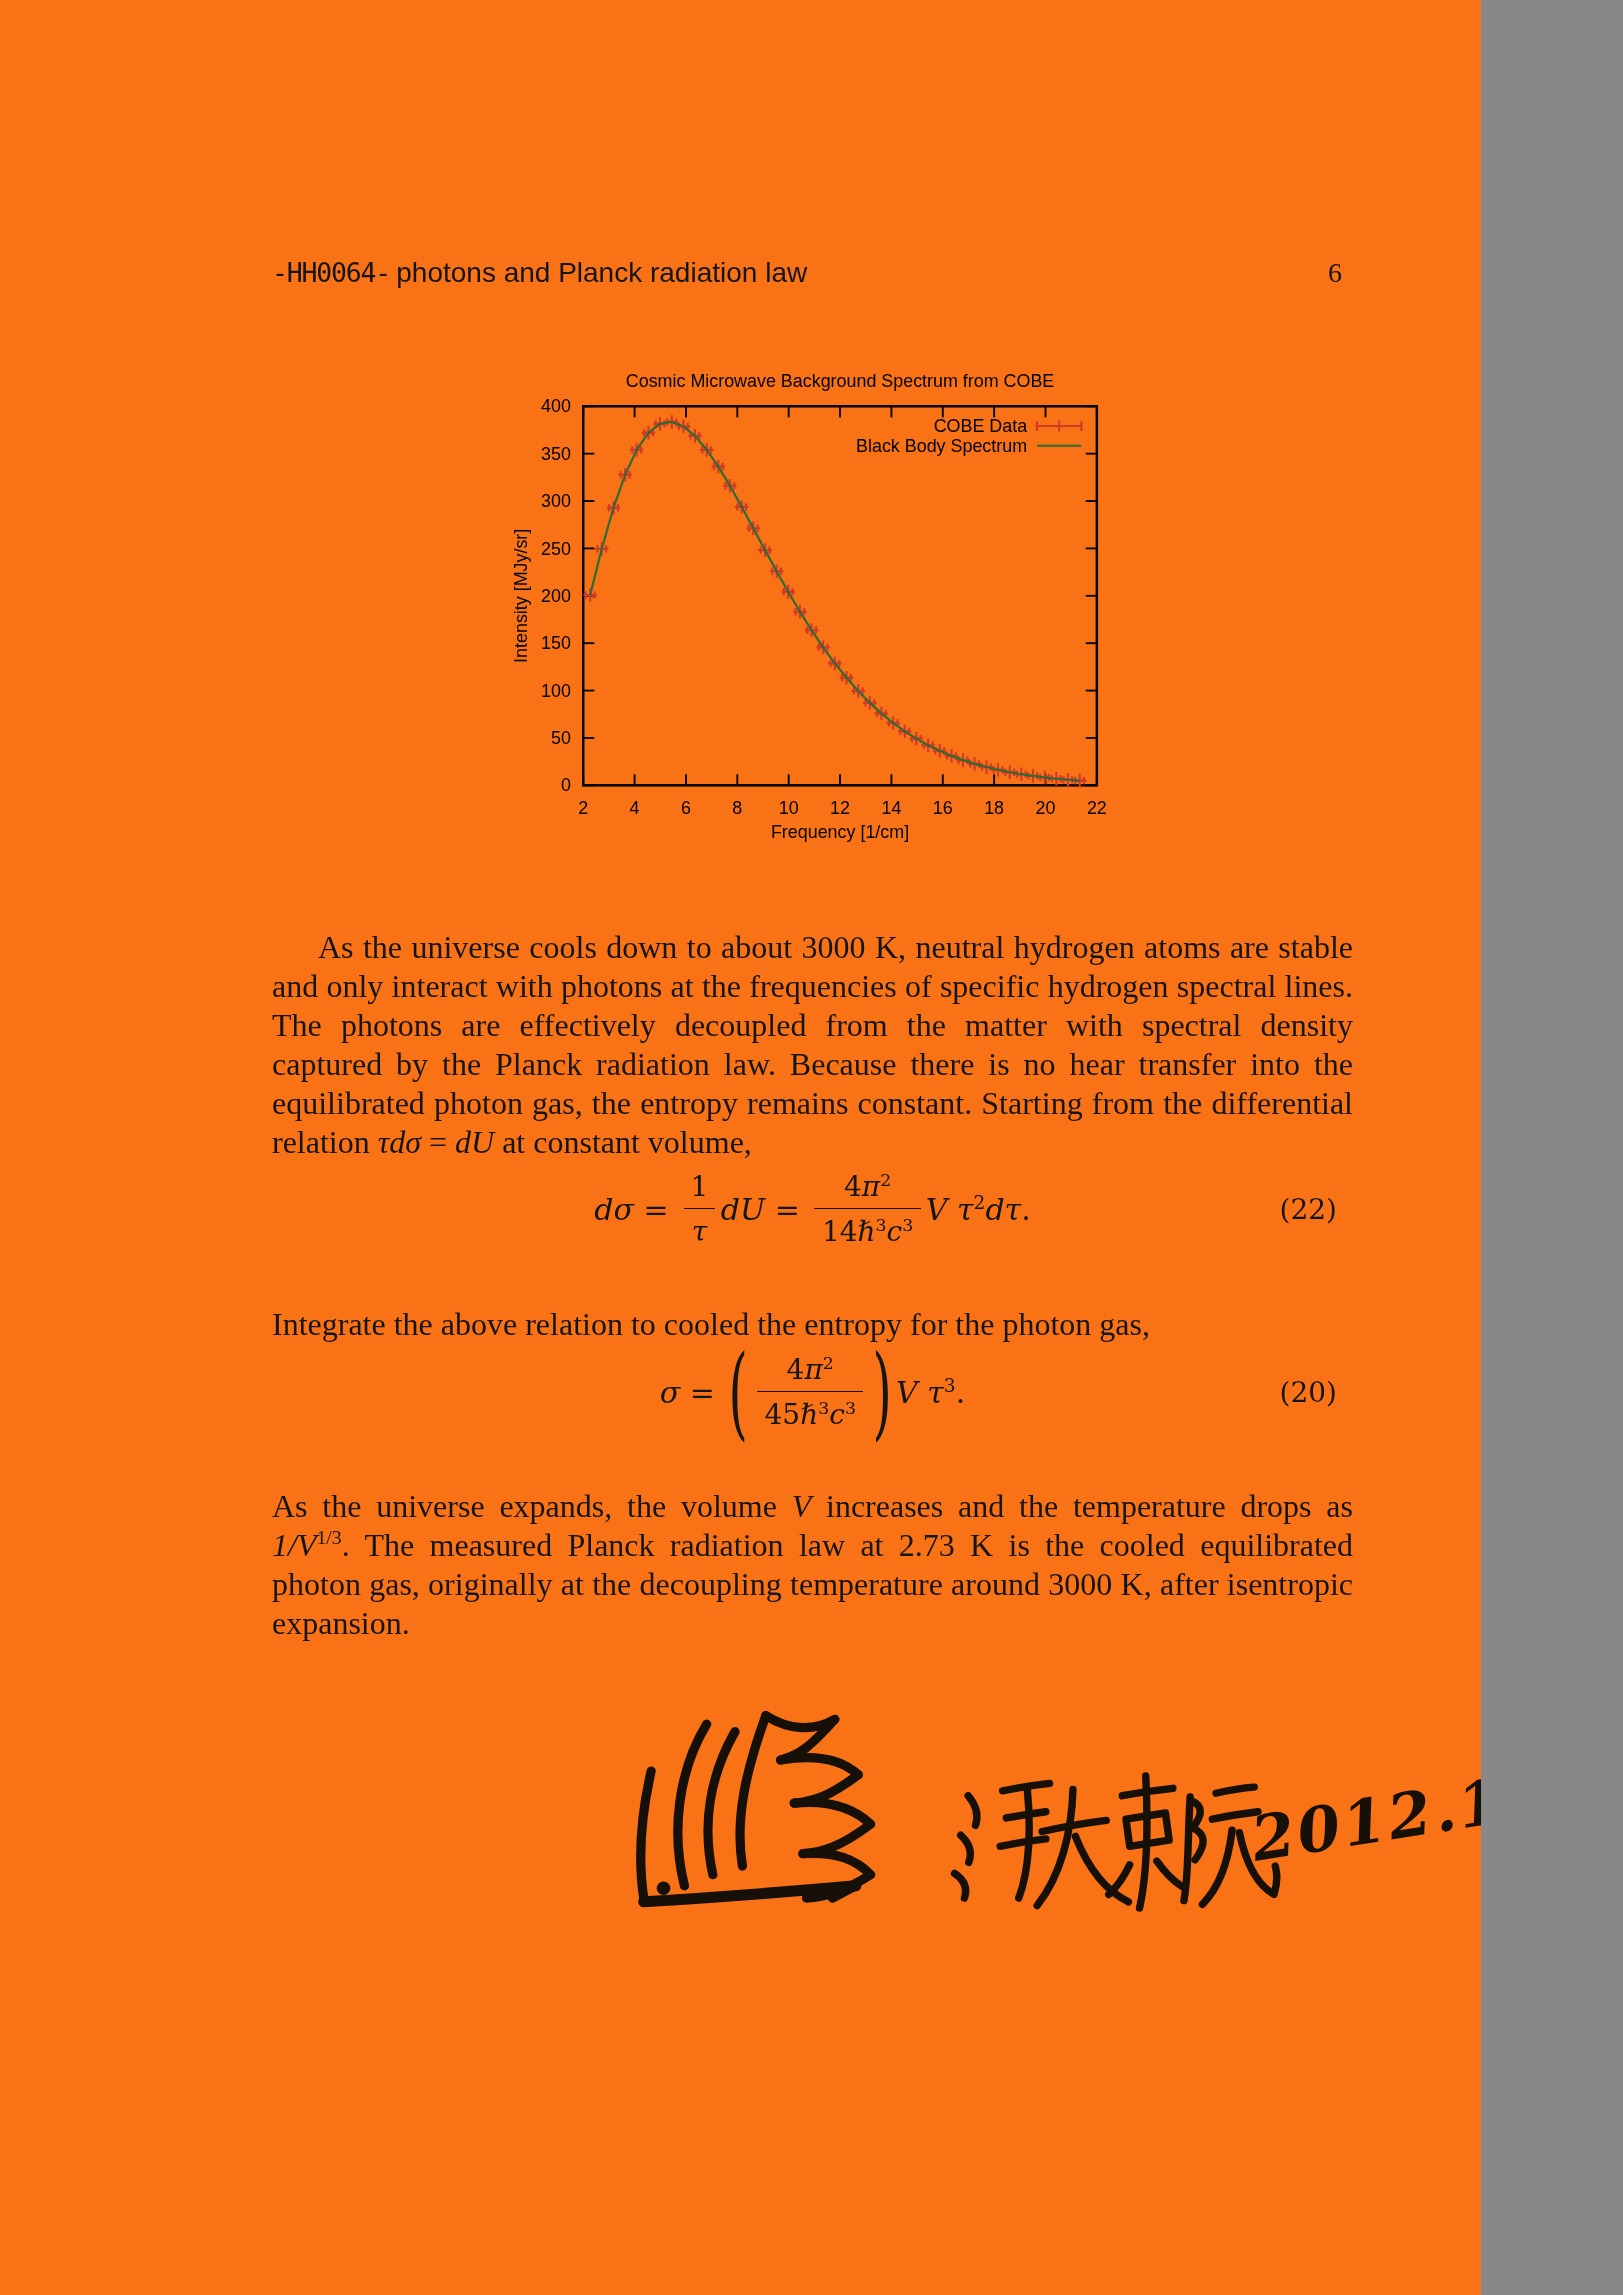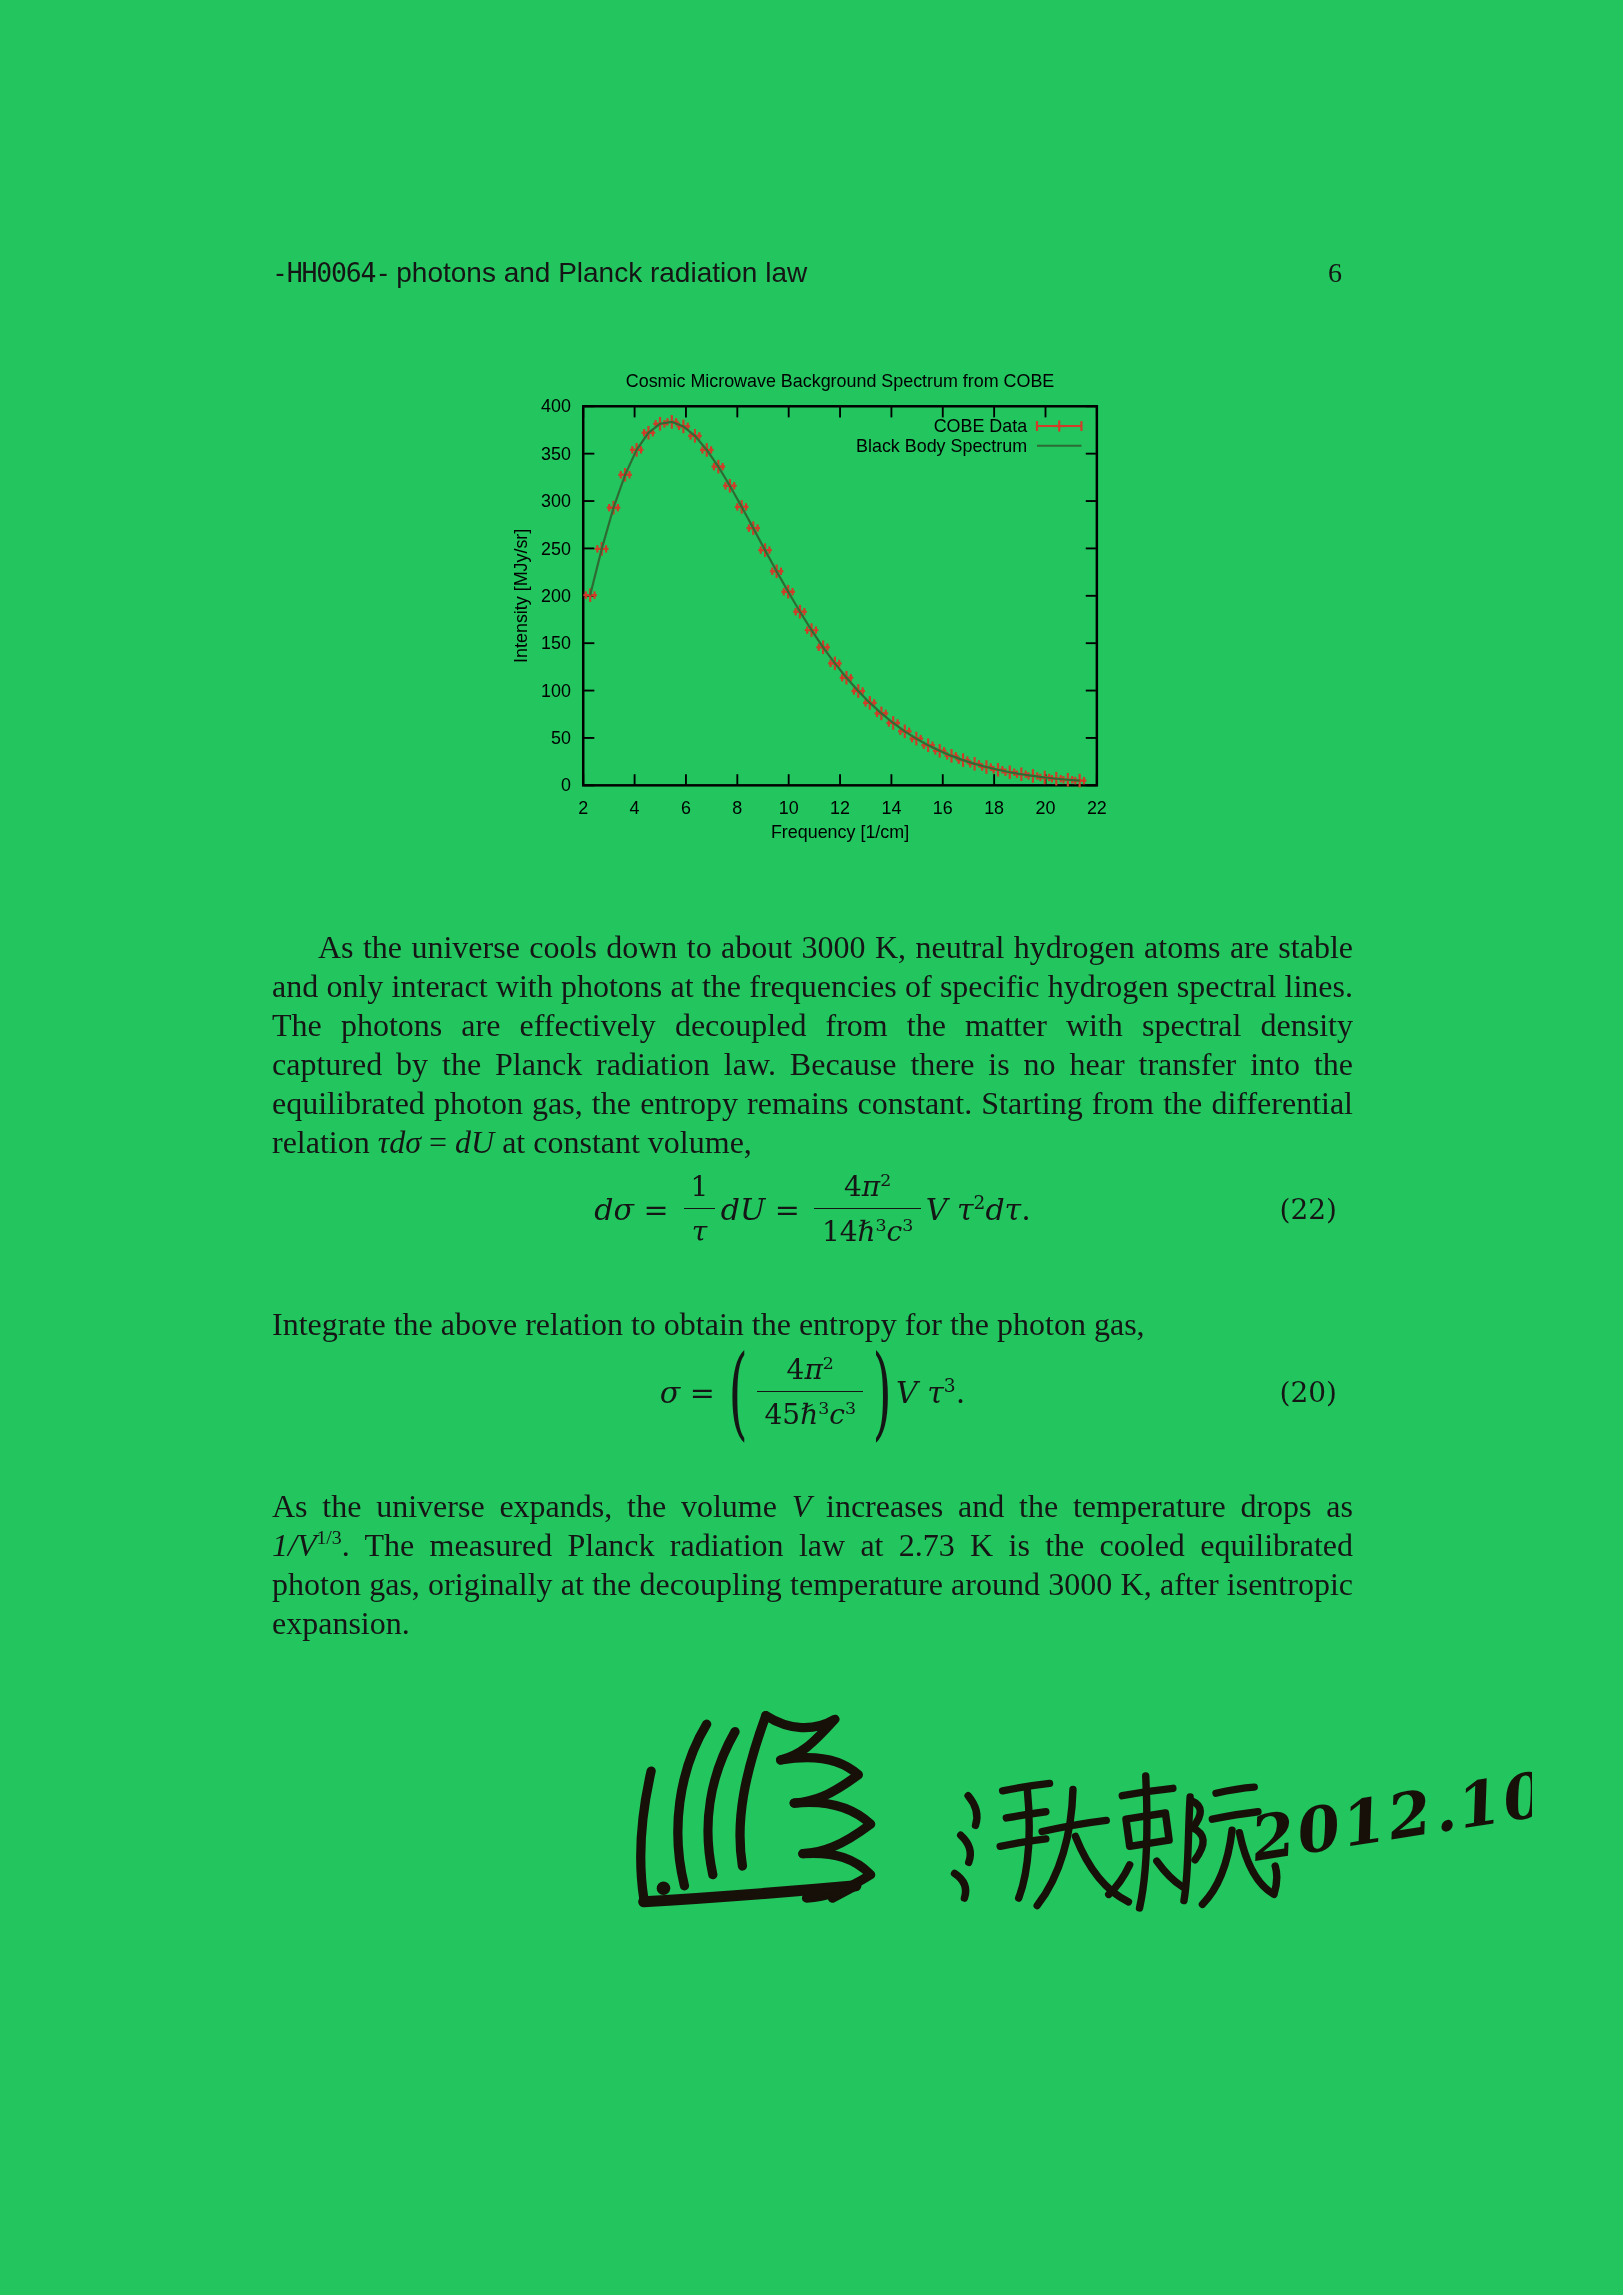--- a/index.html
+++ b/index.html
@@ -1,17 +1,17 @@
 <!DOCTYPE html>
 <html style="font-size:10px"><head>
 <meta charset="utf-8">
 <style>
   html,body{margin:0;padding:0;background:#888;}
   .page{
-    position:relative; width:1623px; height:2295px; background:#22c55e;
+    position:relative; width:1481px; height:2295px; background:#f97316;
     font-family:"Liberation Serif", serif; color:#151515; overflow:hidden;
   }
   
   .hdr{position:absolute; top:257px; left:272px; width:1081px; display:flex; align-items:baseline;}
   .hdr .code{font-family:"DejaVu Sans Mono", monospace; font-size:26.5px; letter-spacing:-1.2px;}
   .hdr .htitle{font-family:"Liberation Sans", sans-serif; font-size:28px; margin-left:6.2px;}
   .hdr .pageno{margin-left:auto; font-size:28px; padding-right:11px;}
   
   .chart-wrap{position:absolute; left:511px; top:363px;}
   .chart-wrap svg{display:block;}
@@ -374,21 +374,21 @@
     </span>
     <span class="atom"><span class="seg-it">dU</span><span> = </span></span>
     <span class="frac">
       <span class="fnum"><span>4</span><span class="seg-it">π</span><span class="seg-sup">2</span></span>
       <span class="fden"><span>14</span><span class="seg-it">ℏ</span><span class="seg-sup">3</span><span class="seg-it">c</span><span class="seg-sup">3</span></span>
     </span>
     <span class="atom"><span class="seg-it">V τ</span><span class="seg-sup">2</span><span class="seg-it">dτ</span><span>.</span></span>
     <span class="eq-tag">(22)</span>
   </div>
 
-  <p class="para" style="top:1273px;"><span>Integrate the above relation to obtain the entropy for the photon gas,</span></p>
+  <p class="para" style="top:1273px;"><span>Integrate the above relation to cooled the entropy for the photon gas,</span></p>
 
   <div class="eq-row" style="top:1316px; height:152px;">
     <span class="atom"><span class="seg-it">σ</span><span> = </span></span>
     <span class="bigparen">(</span>
     <span class="frac">
       <span class="fnum"><span>4</span><span class="seg-it">π</span><span class="seg-sup">2</span></span>
       <span class="fden"><span>45</span><span class="seg-it">ℏ</span><span class="seg-sup">3</span><span class="seg-it">c</span><span class="seg-sup">3</span></span>
     </span>
     <span class="bigparen">)</span>
     <span class="atom"><span class="seg-it">V τ</span><span class="seg-sup">3</span><span>.</span></span>

